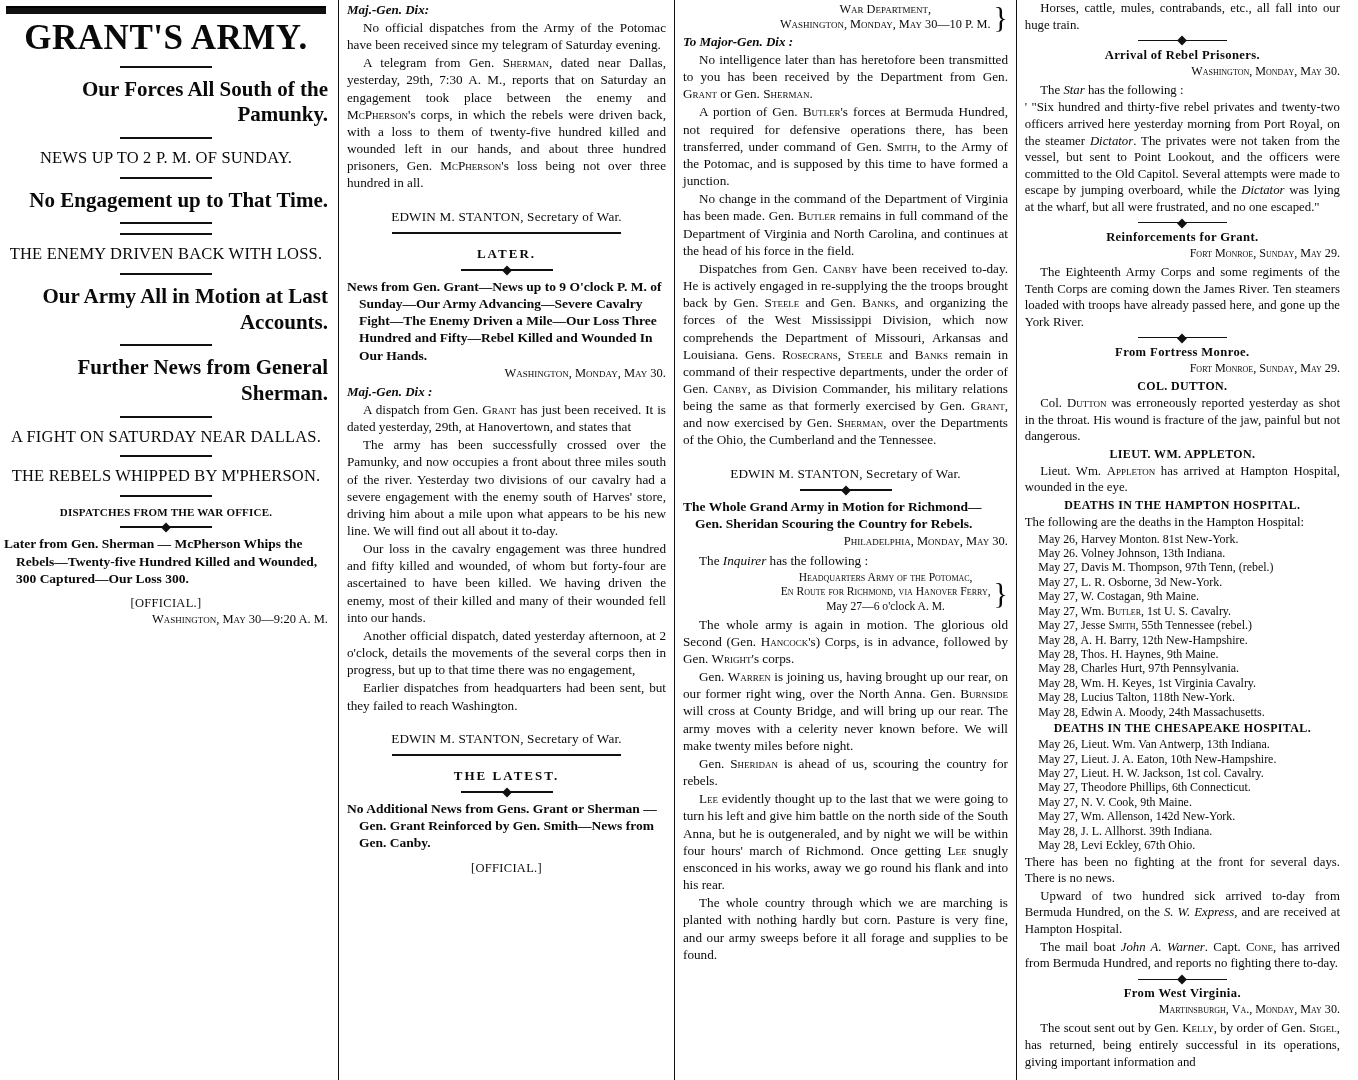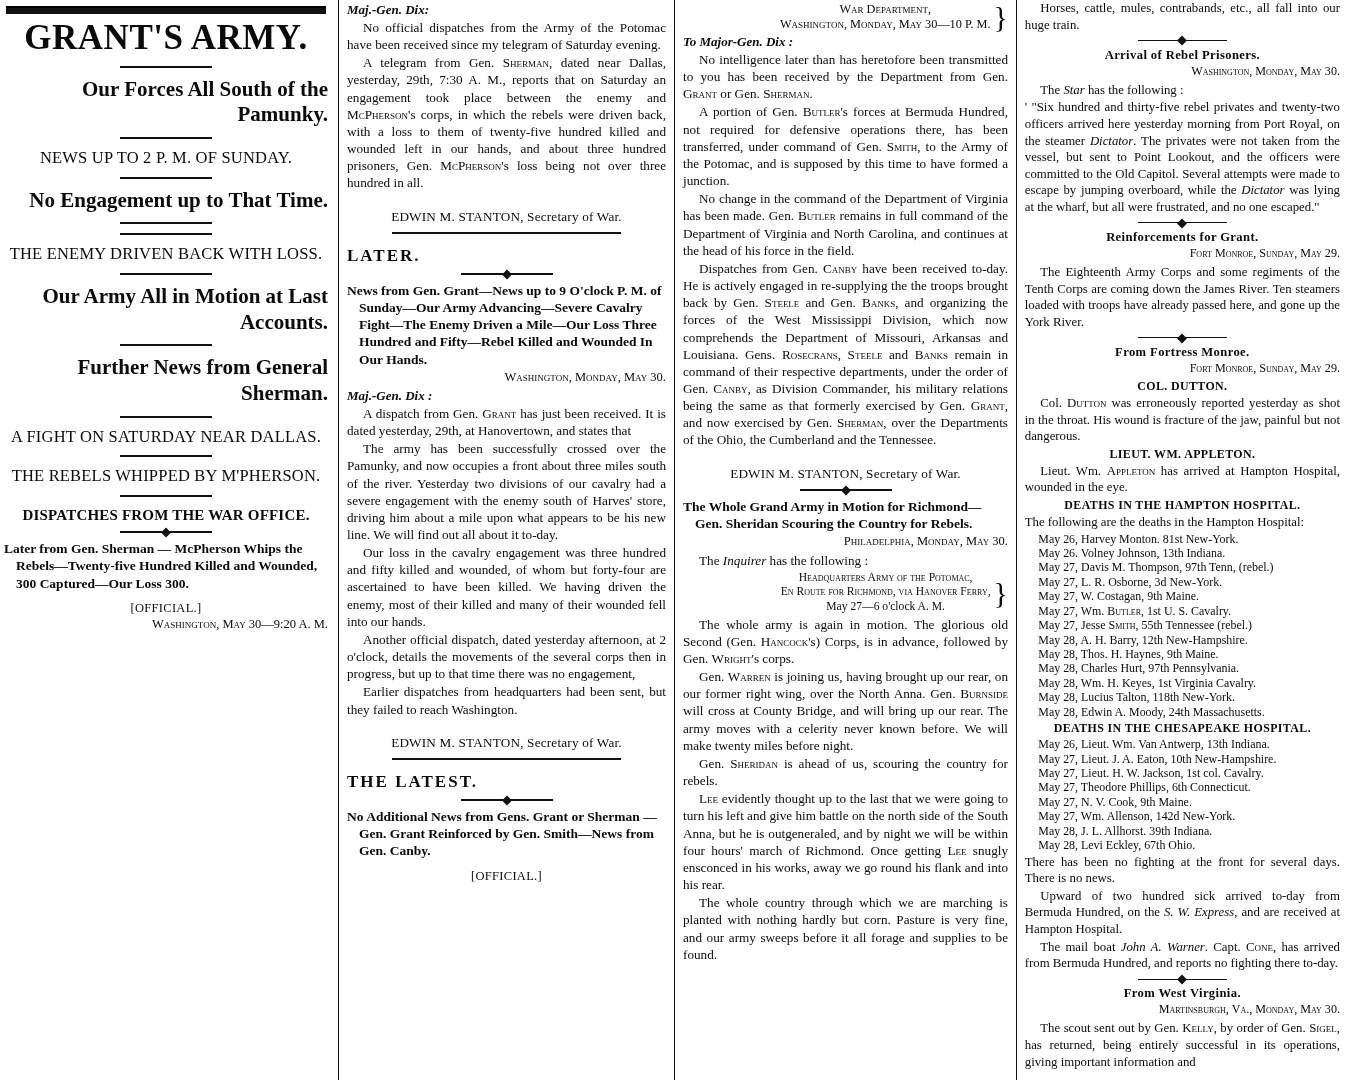--- a/index.html
+++ b/index.html
@@ -61,21 +61,21 @@
   .deck-b {
     font-weight: normal;
     font-size: 16.5px;
     text-align: center;
     line-height: 1.2;
     margin: 2px 0;
     letter-spacing: 0.2px;
   }
   .deck-c {
     font-weight: bold;
-    font-size: 15px;
+    font-size: 11px;
     text-align: center;
     line-height: 1.2;
     margin: 2px 0;
     letter-spacing: 0.2px;
   }
   .rule-short {
     width: 92px;
     height: 2px;
     background: #111;
     margin: 9px auto 9px auto;
@@ -143,22 +143,23 @@
     margin: 17px 0 2px 0;
     letter-spacing: 0.2px;
   }
   .addressee {
     font-style: italic;
     font-weight: bold;
     font-size: 13px;
     margin: 2px 0 1px 0;
   }
   .head-center {
-    font-weight: bold;
-    font-size: 17px;
+    text-align: center;
+    font-weight: bold;
+    font-size: 13px;
     letter-spacing: 2px;
     margin: 12px 0 2px 0;
   }
   .head-sub {
     text-align: center;
     font-weight: bold;
     font-size: 13px;
     letter-spacing: 0.4px;
     margin: 3px 0 1px 0;
   }

